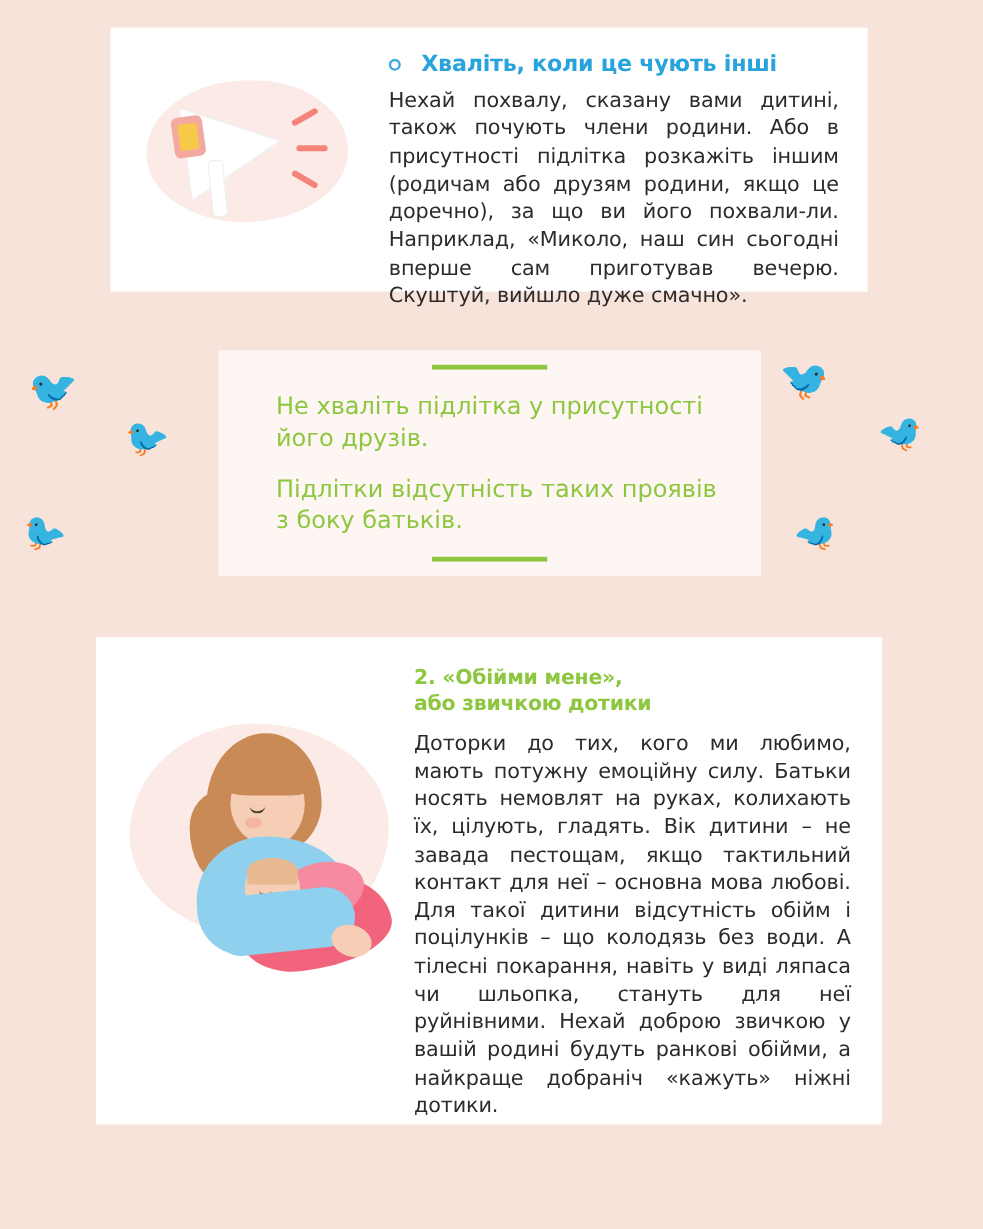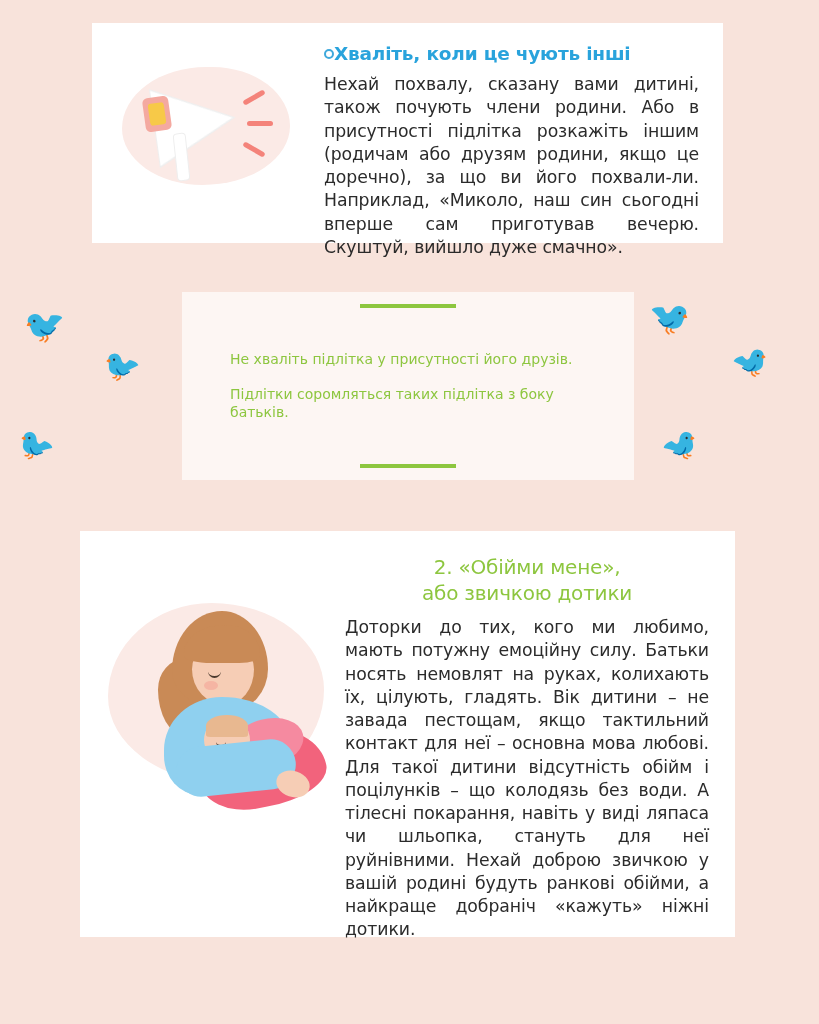--- a/index.html
+++ b/index.html
@@ -37,21 +37,21 @@
     flex: none;
     position: relative;
   }
   .card1-text {
     flex: 1;
     padding: 20px 24px 10px 4px;
   }
   .c1-head {
     display: flex;
     align-items: center;
-    gap: 0;
+    gap: 17px;
     margin-bottom: 9px;
   }
   .c1-bullet {
     width: 10px;
     height: 10px;
     border-radius: 50%;
     border: 2px solid #3fa9dc;
     box-sizing: border-box;
     flex: none;
   }
@@ -162,21 +162,21 @@
   .quote-rule {
     width: 96px;
     height: 4px;
     background: #8dc63f;
     position: absolute;
   }
   .quote-rule.top { top: 12px; left: 50%; transform: translateX(-50%); }
   .quote-rule.bottom { bottom: 12px; left: 50%; transform: translateX(-50%); }
   .quote-text {
     color: #8dc63f;
-    font-size: 14px;
+    font-size: 20px;
     line-height: 1.32;
     width: 400px;
     padding-left: 22px;
     box-sizing: border-box;
   }
   .quote-text.first { margin-bottom: 16px; }
 
   
   .bird {
     position: absolute;
@@ -207,24 +207,24 @@
     width: 265px;
     flex: none;
     position: relative;
   }
   .card2-text {
     flex: 1;
     padding: 24px 26px 10px 0px;
   }
   .c2-title {
     color: #8dc63f;
-    font-size: 20px;
-    font-weight: normal;
+    font-size: 17px;
+    font-weight: bold;
     line-height: 1.28;
-    text-align: center;
+    text-align: left;
     margin-bottom: 10px;
     letter-spacing: -0.2px;
   }
   .c2-body {
     color: #2b2b2b;
     font-size: 17.3px;
     line-height: 1.345;
     text-align: justify;
     text-align-last: left;
     letter-spacing: -0.1px;
@@ -401,21 +401,21 @@
   <div class="bird b1">🐦</div>
   <div class="bird b2">🐦</div>
   <div class="bird b3">🐦</div>
   <div class="bird b4">🐦</div>
   <div class="bird b5">🐦</div>
   <div class="bird b6">🐦</div>
 
   <div class="quote">
     <div class="quote-rule top"></div>
     <div class="quote-text first">Не хваліть підлітка у присутності його друзів.</div>
-    <div class="quote-text">Підлітки соромляться таких підлітка з боку батьків.</div>
+    <div class="quote-text">Підлітки відсутність таких проявів з боку батьків.</div>
     <div class="quote-rule bottom"></div>
   </div>
 
   <div class="card2">
     <div class="card2-art">
       <div class="mb-blob"></div>
       <div class="mb-hair-tail"></div>
       <div class="mb-hair"></div>
       <div class="mb-face"></div>
       <div class="mb-bangs"></div>

